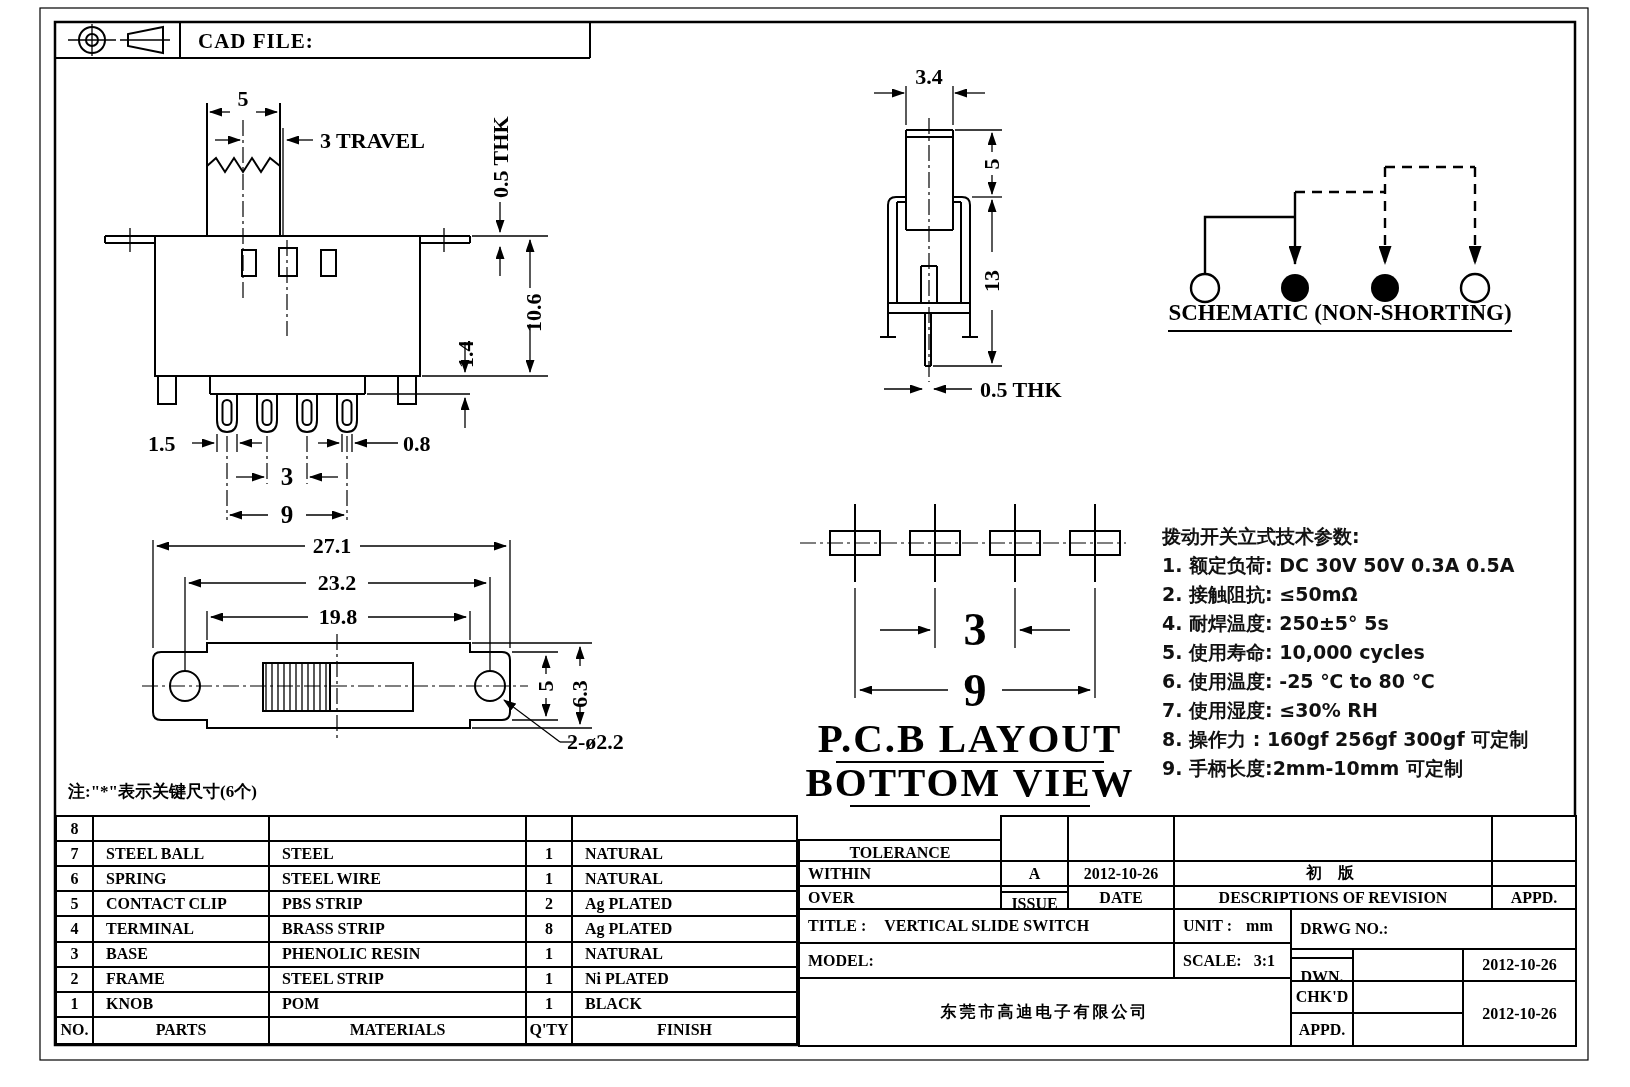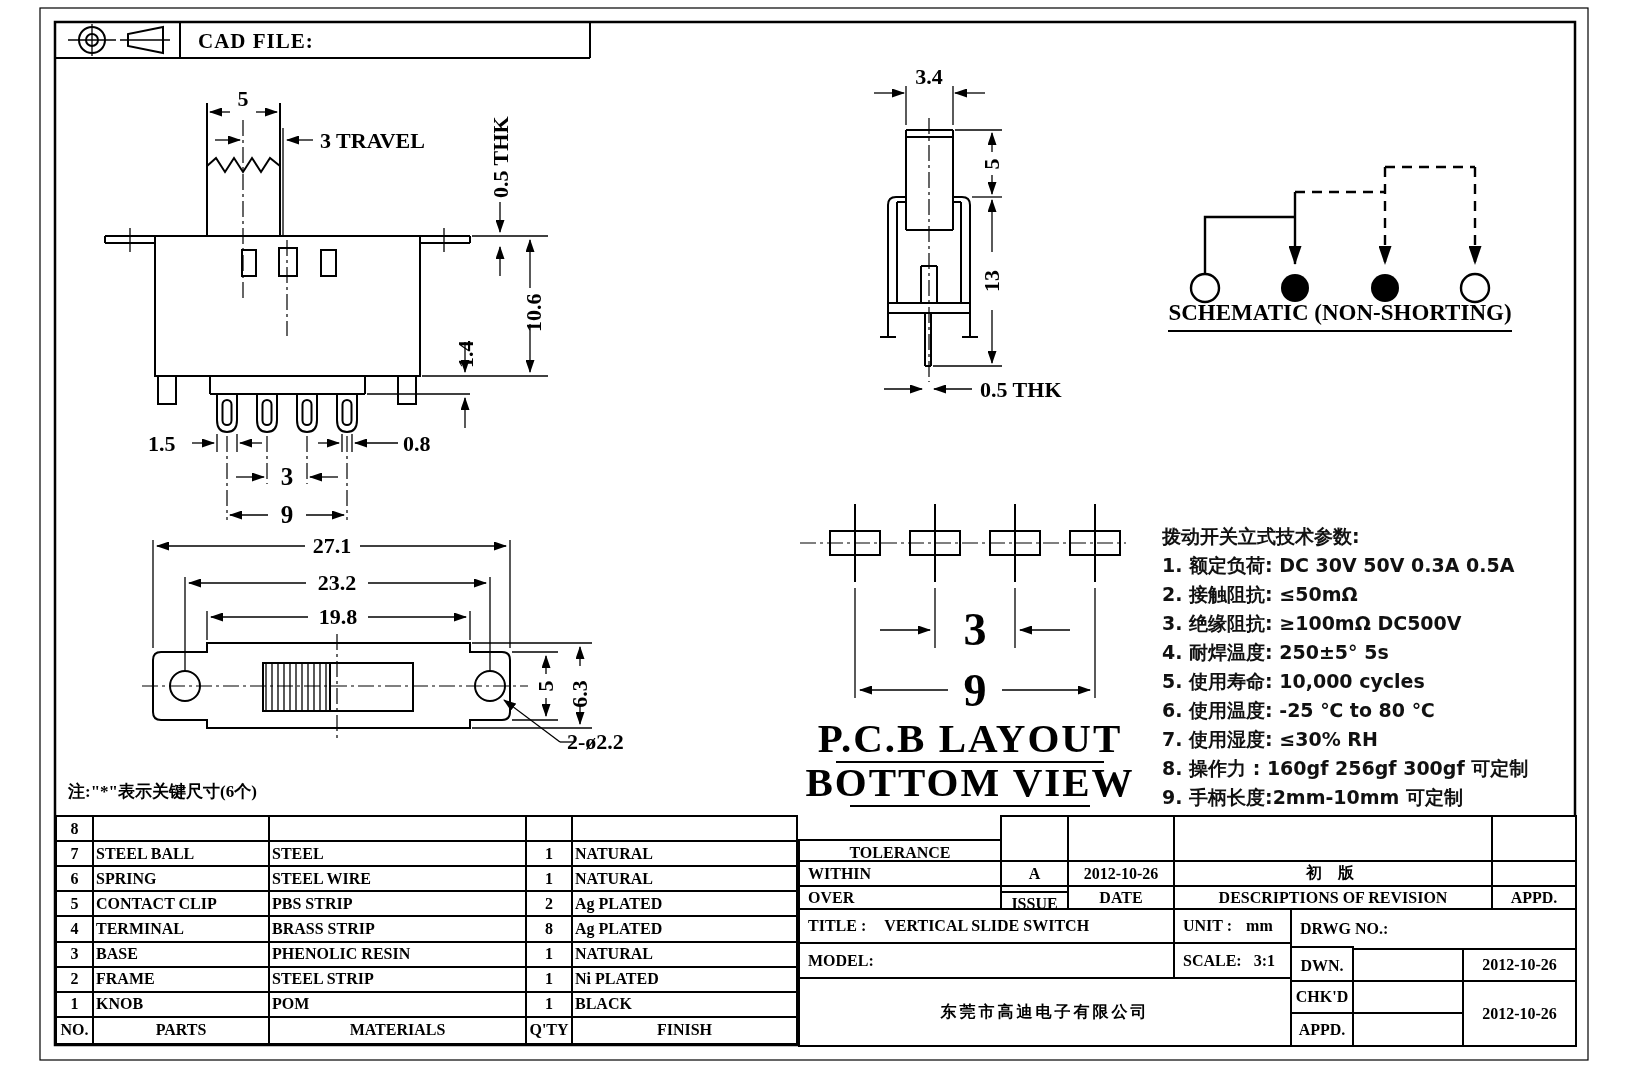--- a/index.html
+++ b/index.html
@@ -19,21 +19,21 @@
   .tech{position:absolute;left:1162px;top:522px;width:412px;
         font:bold 19px "DejaVu Sans",sans-serif;color:#111;}
   .tech .ln{height:29px;line-height:29px;white-space:nowrap;overflow:hidden;}
   .note{position:absolute;left:68px;top:780px;font:bold 17px "Liberation Serif",serif;}
 
   .parts{position:absolute;left:55px;top:815px;width:743px;height:230px;display:grid;
          grid-template-columns:37px 176px 257px 46px 1fr;grid-template-rows:repeat(9,1fr);
          border:2px solid #000;box-sizing:border-box;background:#fff;}
   .parts>div{border-right:2px solid #000;border-bottom:2px solid #000;box-sizing:border-box;
          display:flex;align-items:center;font:bold 16px "Liberation Serif",serif;
-         padding:0 2px;white-space:nowrap;overflow:hidden;}
+         padding:0 12px;white-space:nowrap;overflow:hidden;}
   .parts>div:nth-child(5n){border-right:none;}
   .parts>div:nth-last-child(-n+5){border-bottom:none;}
   .cc{justify-content:center;padding:0 !important;}
 
   .tb{position:absolute;left:798px;top:815px;width:779px;height:232px;background:#fff;}
   .tb .cell{position:absolute;border:2px solid #000;box-sizing:border-box;background:#fff;
         display:flex;align-items:center;font:bold 16px "Liberation Serif",serif;white-space:nowrap;overflow:hidden;}
   .lft{padding-left:8px;} .ctr{justify-content:center;}
   .col2{flex-direction:column;justify-content:center;gap:2px;margin-top:24px;}
   .big{font-size:19px;} .company{font:bold 34px "DejaVu Sans",sans-serif;letter-spacing:3px;}
@@ -293,21 +293,20 @@
     <line x1="836" y1="762" x2="1104" y2="762" class="o" stroke-width="3"></line>
     <text x="970" y="796" text-anchor="middle" class="vtitle">BOTTOM VIEW</text>
     <line x1="850" y1="806" x2="1090" y2="806" class="o" stroke-width="3"></line>
   </g>
 </svg>
 
 <div class="tech">
   <div class="ln">拨动开关立式技术参数:</div>
   <div class="ln">1.  额定负荷: DC 30V    50V    0.3A    0.5A</div>
   <div class="ln">2.  接触阻抗:  ≤50mΩ</div>
-  <div class="ln">3.  绝缘阻抗:  ≥100mΩ   DC500V</div>
   <div class="ln">4.  耐焊温度: 250±5°  5s</div>
   <div class="ln">5.  使用寿命: 10,000 cycles</div>
   <div class="ln">6.  使用温度: -25 ℃  to 80 ℃</div>
   <div class="ln">7.  使用湿度:  ≤30% RH</div>
   <div class="ln">8.  操作力 : 160gf   256gf   300gf  可定制</div>
   <div class="ln">9.  手柄长度:2mm-10mm  可定制</div>
 </div>
 
 <div class="note">注:"*"表示关键尺寸(6个)</div>
 
@@ -403,21 +402,21 @@
 
   <div class="cell lft big" style="left:0;top:127px;width:377px;height:37px;">MODEL:</div>
   <div class="cell lft big" style="left:375px;top:127px;width:119px;height:37px;">
     <span>SCALE:</span>
     <span style="width:12px;"></span>
     <span>3:1</span>
   </div>
 
   <div class="cell ctr company" style="left:0;top:162px;width:494px;height:70px;">东莞市高迪电子有限公司</div>
 
-  <div class="cell ctr" style="left:492px;top:131px;width:64px;height:39px;">DWN.</div>
+  <div class="cell ctr" style="left:492px;top:142px;width:64px;height:39px;">DWN.</div>
   <div class="cell" style="left:554px;top:133px;width:112px;height:34px;"></div>
   <div class="cell ctr" style="left:664px;top:133px;width:115px;height:34px;">2012-10-26</div>
 
   <div class="cell ctr" style="left:492px;top:165px;width:64px;height:34px;">CHK'D</div>
   <div class="cell" style="left:554px;top:165px;width:112px;height:34px;"></div>
   <div class="cell ctr" style="left:664px;top:165px;width:115px;height:67px;">2012-10-26</div>
 
   <div class="cell ctr" style="left:492px;top:197px;width:64px;height:35px;">APPD.</div>
   <div class="cell" style="left:554px;top:197px;width:112px;height:35px;"></div>
 </div>

